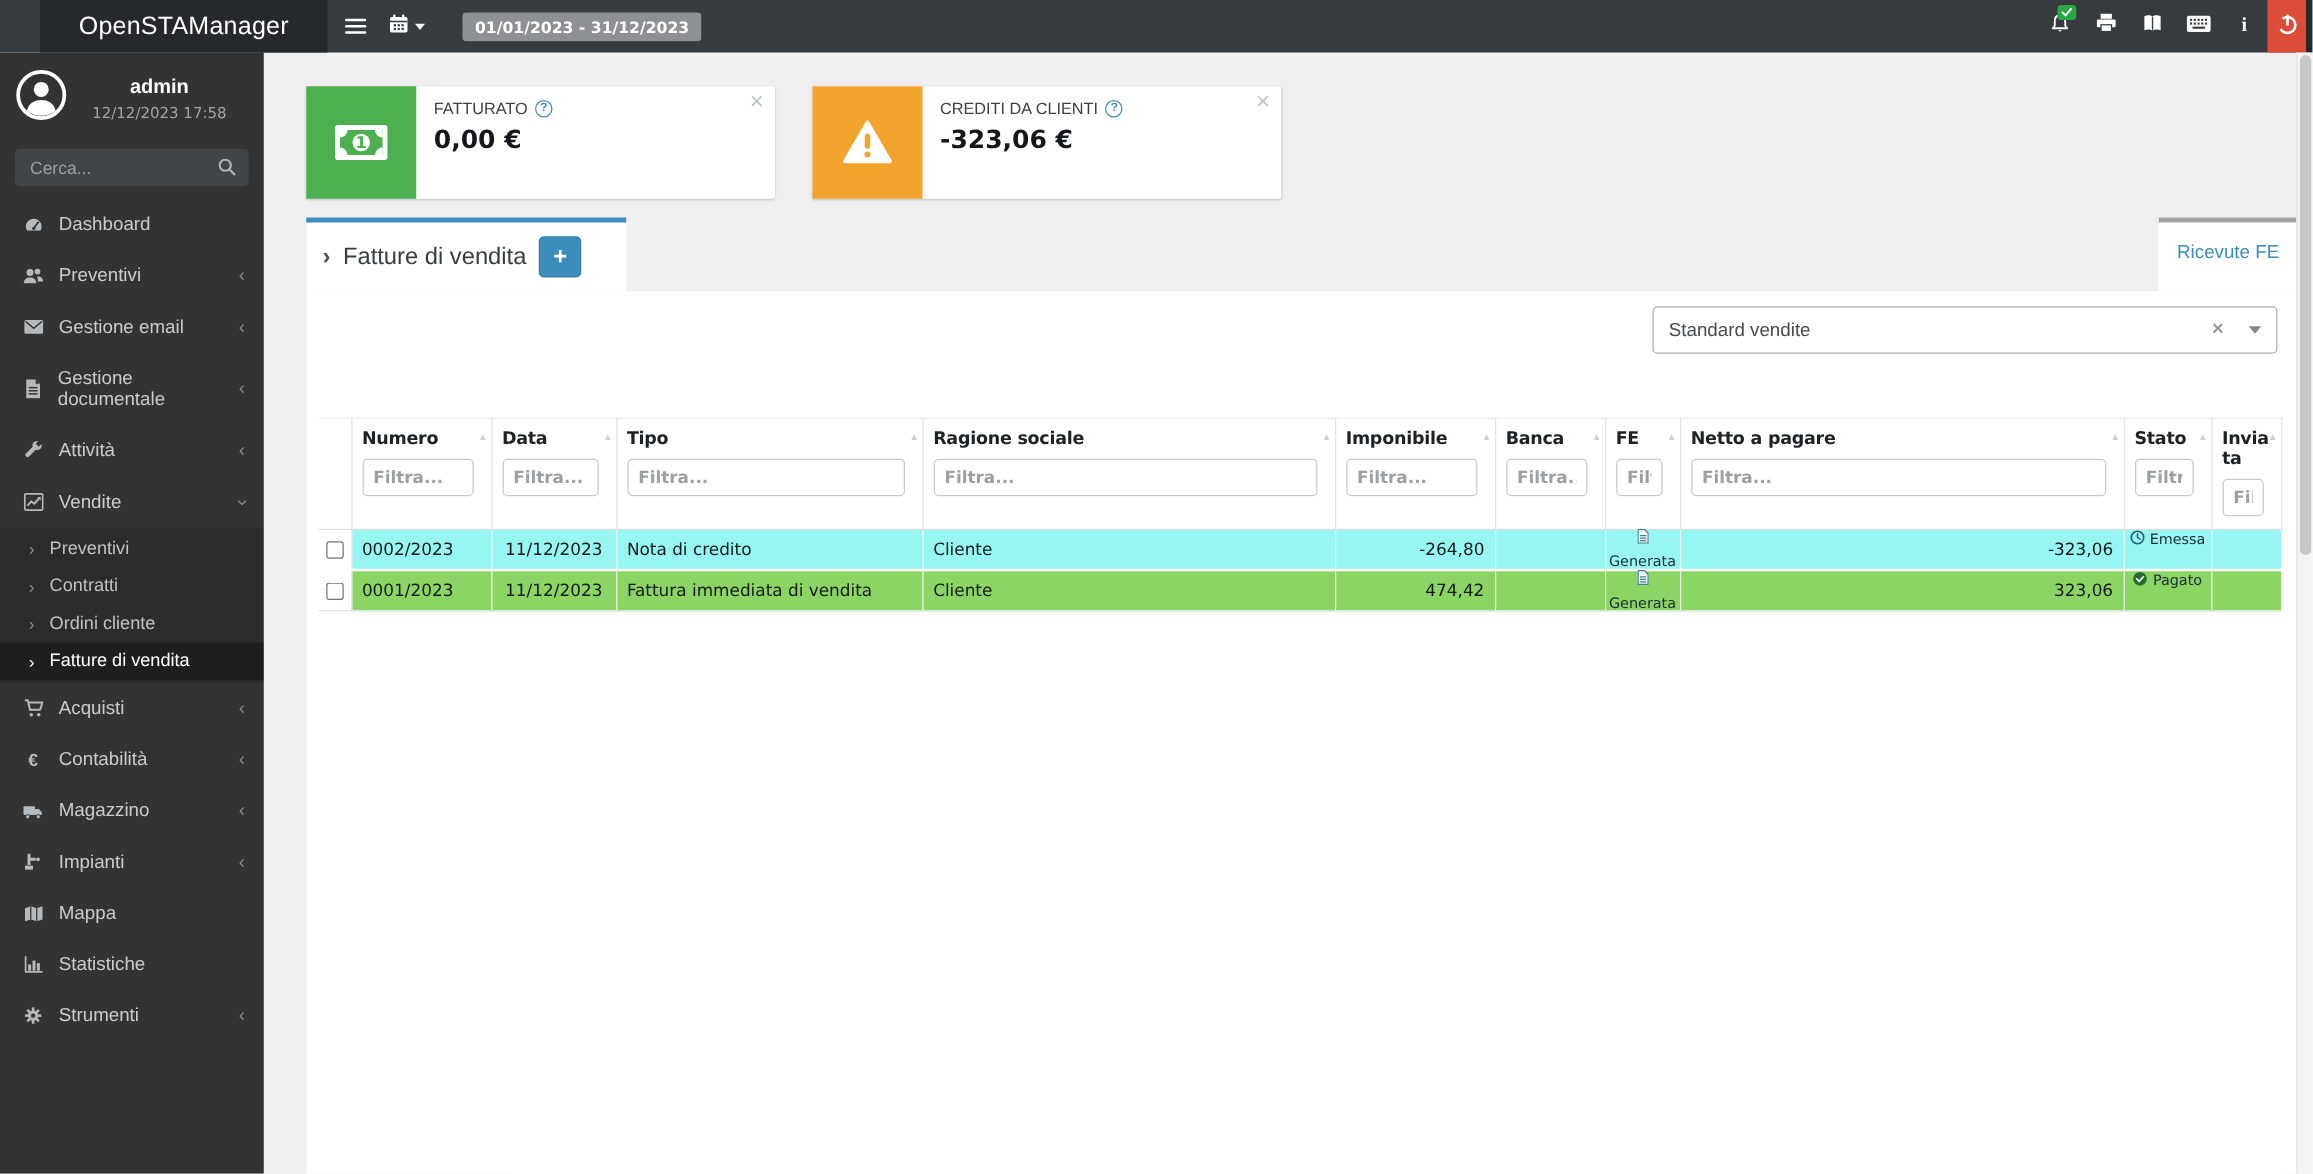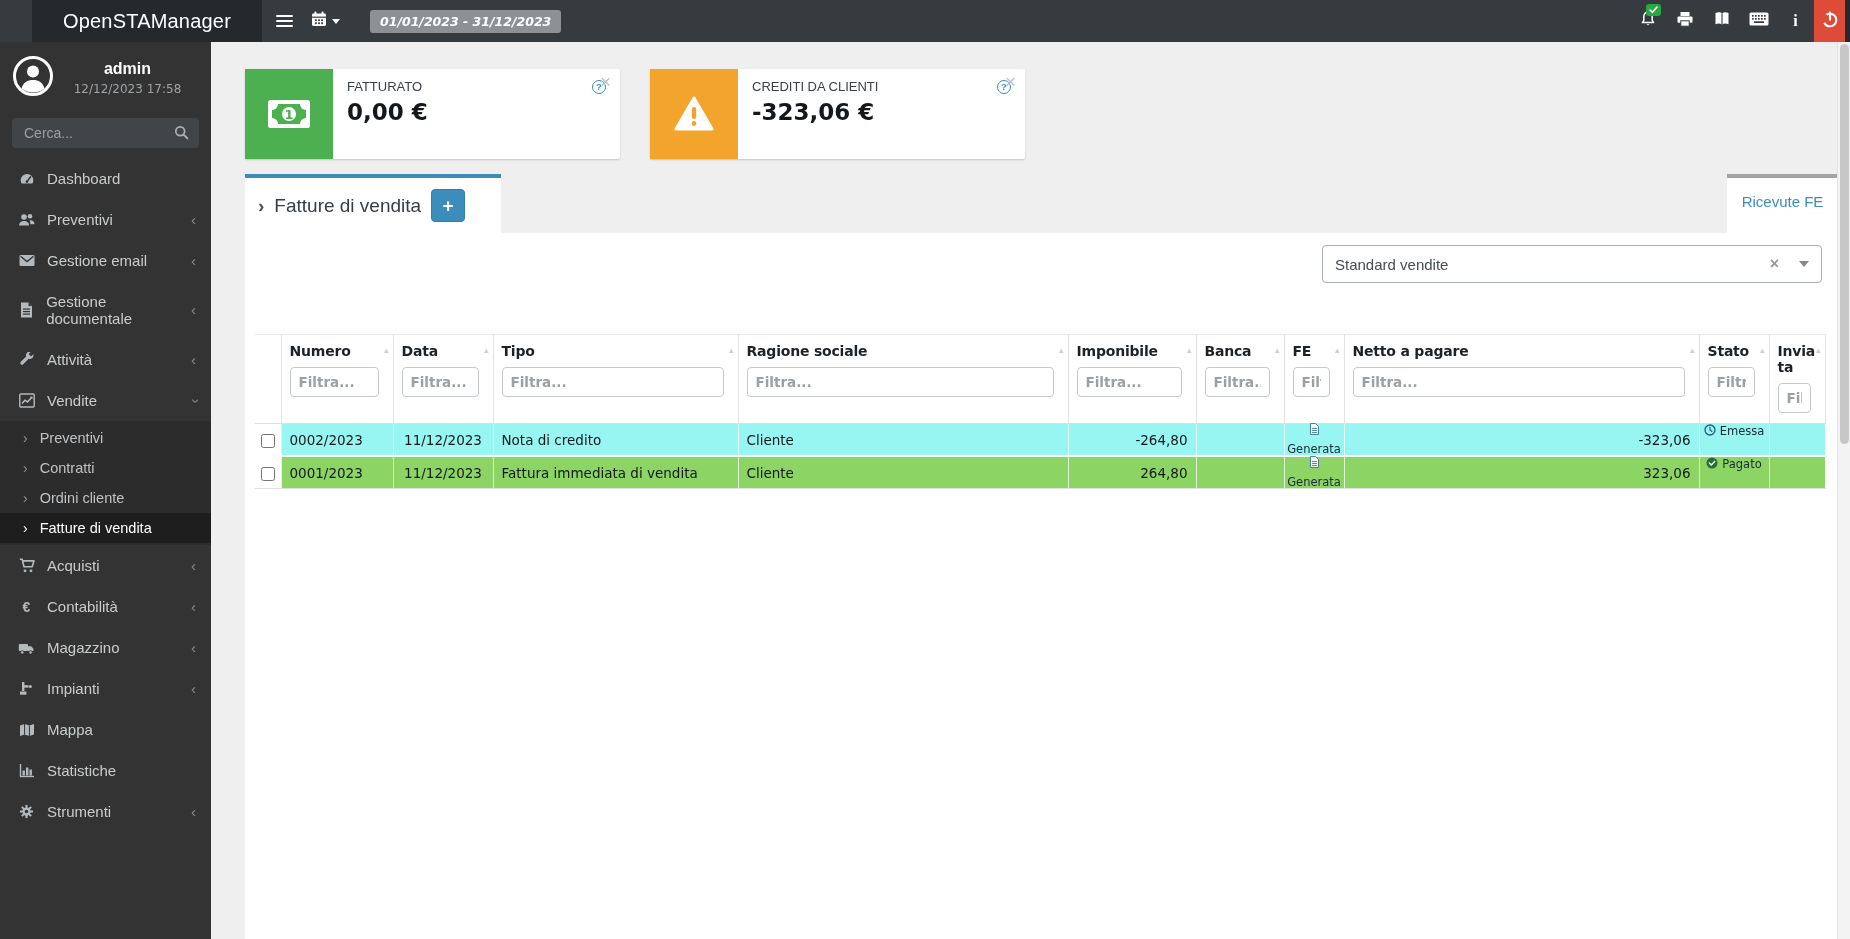--- a/index.html
+++ b/index.html
@@ -9,21 +9,21 @@
     font-family:"Liberation Sans", sans-serif; background:#efefef;
   }
 
   
   .navbar { position:absolute; left:0; top:0; width:1850px; height:42px; background:#363b40; display:flex; align-items:stretch; z-index:30; }
   .logo { width:230px; background:#26292c; color:#fff; font-size:20px; display:flex; align-items:center; justify-content:center; letter-spacing:.2px;margin-left:32px; }
   .nav-left { display:flex; align-items:center; gap:18px; padding-left:14px; }
   .bars i { display:block; width:17px; height:2px; background:#fff; margin:3px 0; border-radius:1px; }
   .cal-group { display:flex; align-items:center; gap:5px; cursor:pointer; }
   .caret-down { width:0; height:0; border-left:4px solid transparent; border-right:4px solid transparent; border-top:5px solid #fff; }
-  .date-badge { background:#8e9193; color:#fff; font-weight:bold; font-size:12.5px; padding:4px 10px; border-radius:3px; margin-left:12px; font-family:"DejaVu Sans", sans-serif;font-style:italic; }
+  .date-badge { background:#8e9193; color:#fff; font-weight:bold; font-size:12.5px; padding:4px 10px; border-radius:3px; margin-left:12px; font-family:"DejaVu Sans", sans-serif; }
   .nav-right { margin-left:auto; display:flex; align-items:stretch; }
   .nav-icon { width:37px; display:flex; align-items:center; justify-content:center; position:relative; cursor:pointer; }
   .bell-badge { position:absolute; top:4px; right:5px; width:15px; height:12px; background:#28a745; border-radius:3px; display:flex; align-items:center; justify-content:center; }
   .power-btn { width:31px; background:#dd4b39; display:flex; align-items:center; justify-content:center; cursor:pointer; }
   .nav-endstrip { width:5px; background:#26292c; }
   .info-glyph { color:#fff; font-family:"Liberation Serif", serif; font-weight:bold; font-size:16px; }
 
   
   .sidebar { position:absolute; left:0; top:42px; width:211px; height:897px; background:#333333; color:#c9ccce; z-index:20; }
   .user-panel { display:flex; align-items:center; padding:13px 10px 2px 12px; }
@@ -47,22 +47,22 @@
   .submenu-item.active .sub-chev { color:#fff; }
 
   
   .info-card { position:absolute; top:69px; height:90px; width:375px; background:#fff; box-shadow:0 1px 2px rgba(0,0,0,.18); border-radius:2px; display:flex; z-index:5; }
   .card-1 { left:245px; }
   .card-2 { left:650px; }
   .icon-box { width:88px; height:90px; display:flex; align-items:center; justify-content:center; flex:none; }
   .icon-box.green { background:#4caf50; }
   .icon-box.orange { background:#f2a42d; }
   .card-body { flex:1; position:relative; padding:10px 14px; }
-  .card-title { font-size:13px; color:#3a4147; display:flex; align-items:center; gap:6px;justify-content:space-between; }
-  .card-value { font-size:23px; font-weight:bold; color:#14181c; margin-top:5px; font-family:"DejaVu Sans", sans-serif; }
+  .card-title { font-size:13px; color:#3a4147; display:flex; align-items:center; gap:6px; }
+  .card-value { font-size:20px; font-weight:bold; color:#14181c; margin-top:5px; font-family:"DejaVu Sans", sans-serif; }
   .help-ico { width:14px; height:14px; border:1px solid #3c8dbc; color:#3c8dbc; border-radius:50%; font-size:9.5px; display:inline-flex; align-items:center; justify-content:center; font-weight:bold; }
   .card-close { position:absolute; top:4px; right:9px; color:#b9c3c9; font-size:19px; cursor:pointer; line-height:18px; }
 
   
   .tab-active { position:absolute; left:245px; top:174px; width:256px; height:59px; background:#fff; border-top:4px solid #3c8dbc; display:flex; align-items:center; gap:10px; padding-left:13px; z-index:6; }
   .tab-caret { color:#4a5257; font-size:19px; font-weight:bold; }
   .tab-title { font-size:19px; color:#363d43; }
   .add-btn { width:34px; height:33px; background:#3c8dbc; border:1px solid #367fa9; border-radius:4px; color:#fff; font-size:19px; font-weight:bold; display:flex; align-items:center; justify-content:center; cursor:pointer; }
   .tab-right { position:absolute; left:1727px; top:174px; width:111px; height:59px; background:#fff; border-top:4px solid #a3a3a3; text-align:center; padding-top:15px; z-index:6; }
   .link-fe { color:#3c8dbc; font-size:15px; cursor:pointer; text-decoration:none; }
@@ -546,21 +546,21 @@
           </span>
         </td>
         <td></td>
       </tr>
       <tr class="r1">
         <td class="cell-check"><input type="checkbox" style=""></td>
         <td>0001/2023</td>
         <td class="ta-c">11/12/2023</td>
         <td>Fattura immediata di vendita</td>
         <td>Cliente</td>
-        <td class="ta-r">264,80</td>
+        <td class="ta-r">474,42</td>
         <td></td>
         <td>
           <span class="fe-cell">
             <span><svg width="9" height="12" viewBox="0 0 9 12">
                   <path d="M0.5 0.5 h5 l3 3 v8 h-8 Z" fill="#eef6f8" stroke="#4b7f96" stroke-width="1"></path>
                   <line x1="2" y1="5.5" x2="7" y2="5.5" stroke="#4b7f96" stroke-width="0.9"></line>
                   <line x1="2" y1="7.5" x2="7" y2="7.5" stroke="#4b7f96" stroke-width="0.9"></line>
                   <line x1="2" y1="9.5" x2="7" y2="9.5" stroke="#4b7f96" stroke-width="0.9"></line>
                 </svg></span>
             <span>Generata</span>

